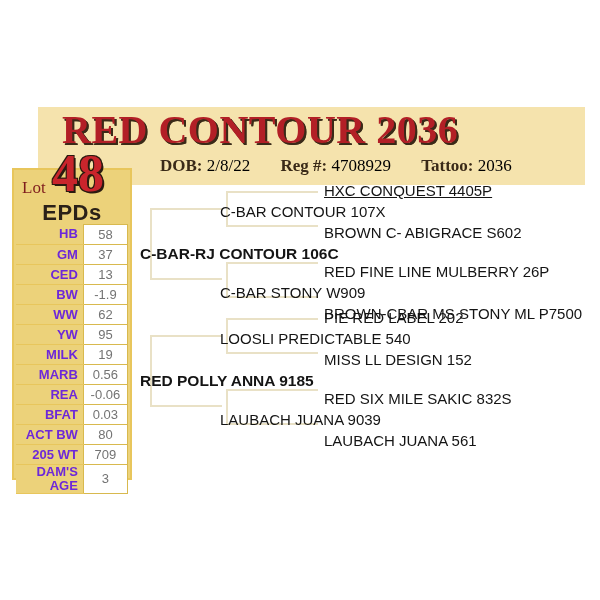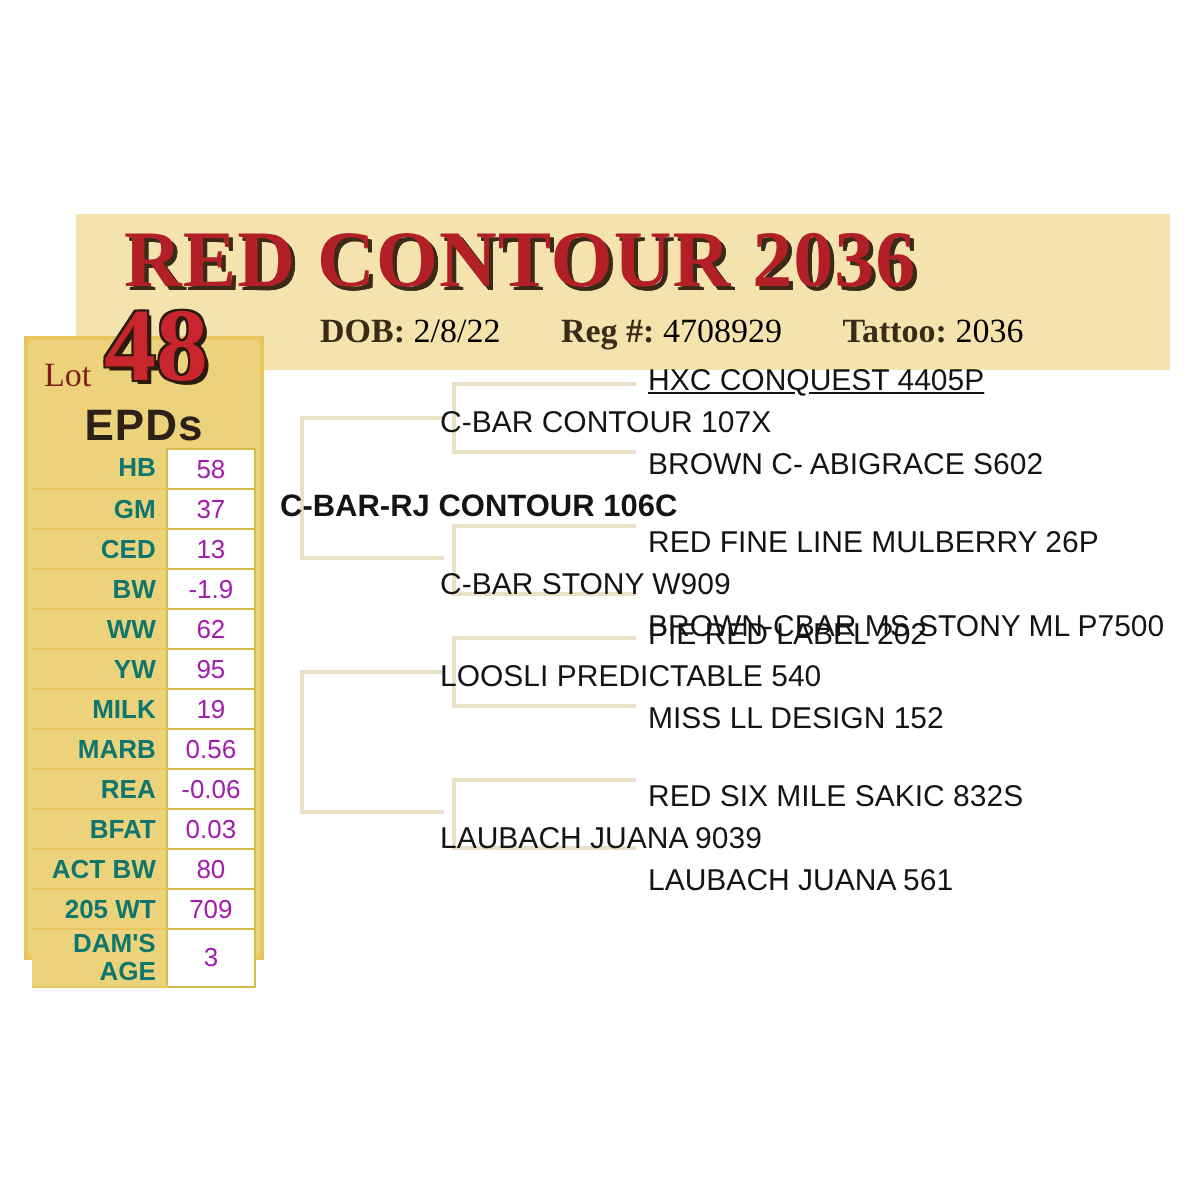--- a/index.html
+++ b/index.html
@@ -119,29 +119,29 @@
   .epd-table td {
     padding: 0;
     font-size: 13px;
     line-height: 14px;
   }
   .epd-lbl {
     width: 58px;
     text-align: right;
     padding-right: 5px !important;
     font-weight: bold;
-    color: #0f766e;
+    color: #6d28d9;
     background: #ecd27a;
     border-bottom: 1px solid #e8c65c;
     box-sizing: border-box;
   }
   .epd-val {
     width: 38px;
     text-align: center;
-    color: #a21caf;
+    color: #737373;
     background: #ffffff;
     font-size: 15px;
     border: 1px solid #d8b94e;
     border-top: none;
     box-sizing: border-box;
   }
   .epd-table tr:first-child .epd-val { border-top: 1px solid #d8b94e; }
   .two-line { line-height: 12px; font-size: 12px; margin-top: 19px; }
   .row-tall { height: 30px; }
 
@@ -284,20 +284,21 @@
     <div class="ped-name gen3" style="left:184px; top:110px;">BROWN-CBAR MS STONY ML P7500</div>
 
     <div class="brk" style="left:10px; top:139px; width:72px; height:72px;"></div>
     <div class="brk" style="left:86px; top:122px; width:92px; height:36px;"></div>
     <div class="brk" style="left:86px; top:193px; width:92px; height:36px;"></div>
 
     <div class="ped-name gen3" style="left:184px; top:114px;">PIE RED LABEL 202</div>
     <div class="ped-name gen2" style="left:80px; top:135px;">LOOSLI PREDICTABLE 540</div>
     <div class="ped-name gen3" style="left:184px; top:156px;">MISS LL DESIGN 152</div>
 
+    <div class="ped-name gen1" style="left:0px; top:177px;">RED POLLY ANNA 9185</div>
 
     <div class="ped-name gen3" style="left:184px; top:195px;">RED SIX MILE SAKIC 832S</div>
     <div class="ped-name gen2" style="left:80px; top:216px;">LAUBACH JUANA 9039</div>
     <div class="ped-name gen3" style="left:184px; top:237px;">LAUBACH JUANA 561</div>
 
   </div>
 
 </div>
 
 </body></html>

